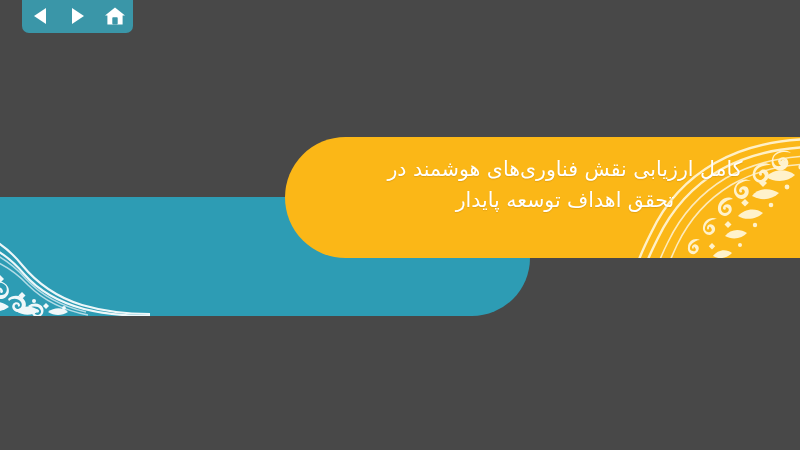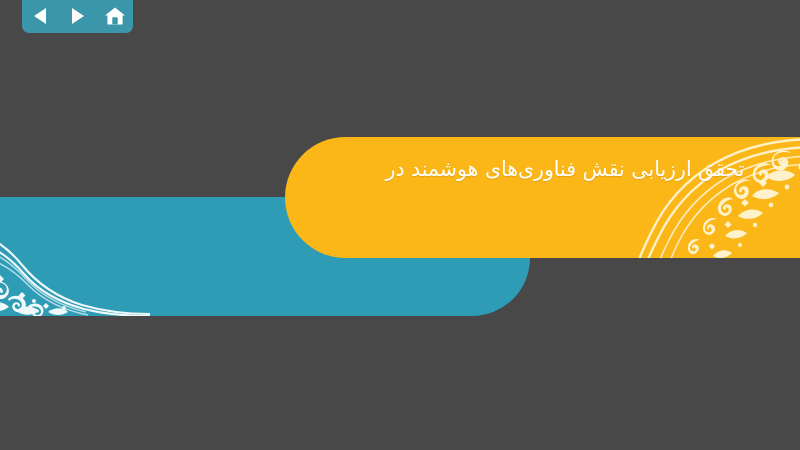--- a/index.html
+++ b/index.html
@@ -217,17 +217,18 @@
         <circle cx="206" cy="30" r="2.6"></circle>
         <circle cx="192" cy="50" r="2.4"></circle>
         <circle cx="176" cy="68" r="2.3"></circle>
         <circle cx="160" cy="88" r="2.2"></circle>
         <circle cx="145" cy="108" r="2"></circle>
         <circle cx="128" cy="124" r="1.9"></circle>
       </g>
     </svg>
 
     <div id="title-text">
-      <span class="title-line">تحقق ارزیابی نقش فناوری‌های هوشمند در</span>
+      <span class="title-line">کامل ارزیابی نقش فناوری‌های هوشمند در</span>
+      <span class="title-line">تحقق اهداف توسعه پایدار</span>
     </div>
   </div>
 
 </div>
 
 </body></html>

